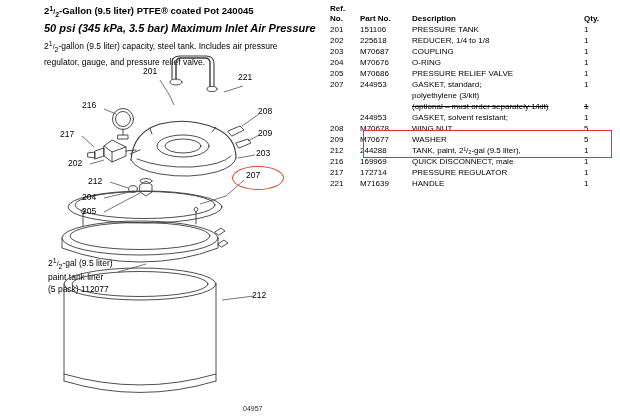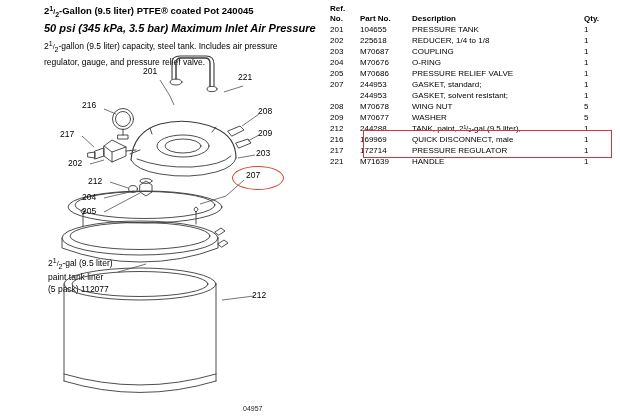--- a/index.html
+++ b/index.html
@@ -274,21 +274,21 @@
             <span class="hdr-ref-bot">No.</span>
           </th>
           <th class="c-part">Part No.</th>
           <th class="c-desc">Description</th>
           <th class="c-qty">Qty.</th>
         </tr>
       </thead>
       <tbody>
         <tr>
           <td class="c-ref">201</td>
-          <td class="c-part">104655</td>
+          <td class="c-part">151106</td>
           <td class="c-desc">PRESSURE TANK</td>
           <td class="c-qty">1</td>
         </tr>
         <tr>
           <td class="c-ref">202</td>
           <td class="c-part">225618</td>
           <td class="c-desc">REDUCER, 1/4 to 1/8</td>
           <td class="c-qty">1</td>
         </tr>
         <tr>
@@ -307,20 +307,32 @@
           <td class="c-ref">205</td>
           <td class="c-part">M70686</td>
           <td class="c-desc">PRESSURE RELIEF VALVE</td>
           <td class="c-qty">1</td>
         </tr>
         <tr>
           <td class="c-ref">207</td>
           <td class="c-part">244953</td>
           <td class="c-desc">GASKET, standard;</td>
           <td class="c-qty">1</td>
+        </tr>
+        <tr>
+          <td class="c-ref"></td>
+          <td class="c-part"></td>
+          <td class="c-desc">polyethylene (3/kit)</td>
+          <td class="c-qty"></td>
+        </tr>
+        <tr>
+          <td class="c-ref"></td>
+          <td class="c-part"></td>
+          <td class="c-desc strike">(optional – must order separately 1/kit)</td>
+          <td class="c-qty strike">1</td>
         </tr>
         <tr>
           <td class="c-ref"></td>
           <td class="c-part">244953</td>
           <td class="c-desc">GASKET, solvent resistant;</td>
           <td class="c-qty">1</td>
         </tr>
         <tr>
           <td class="c-ref">208</td>
           <td class="c-part">M70678</td>

